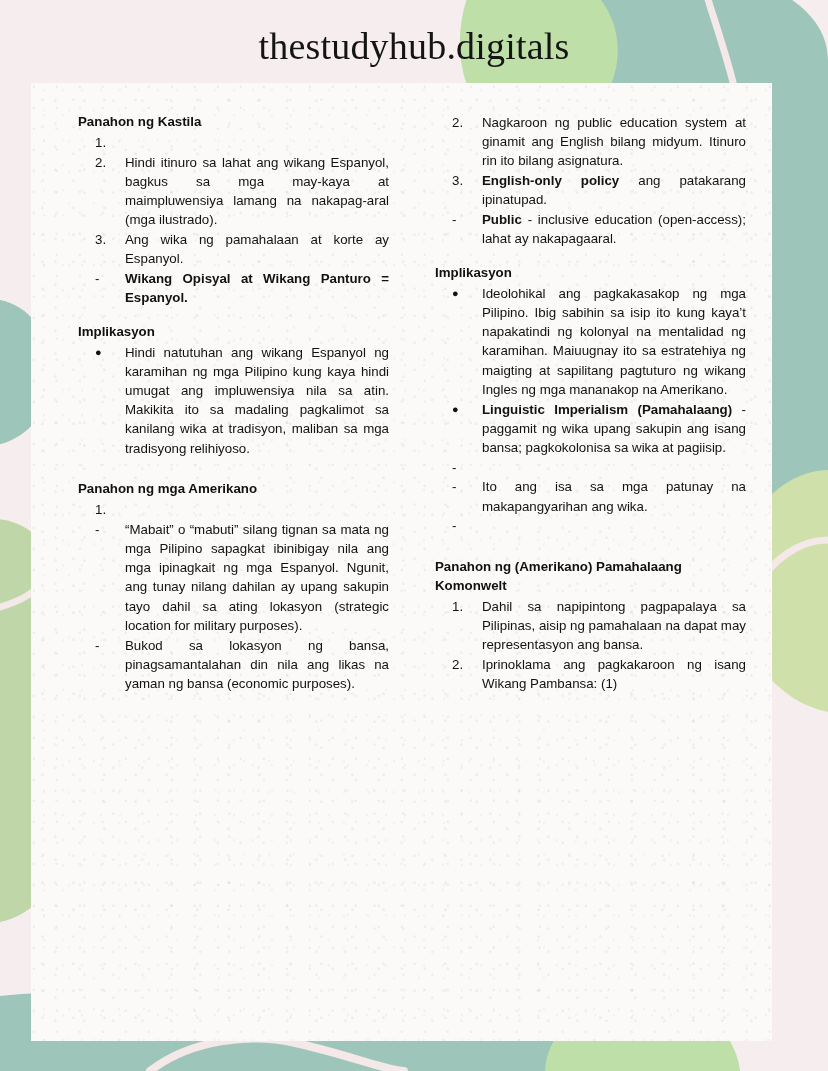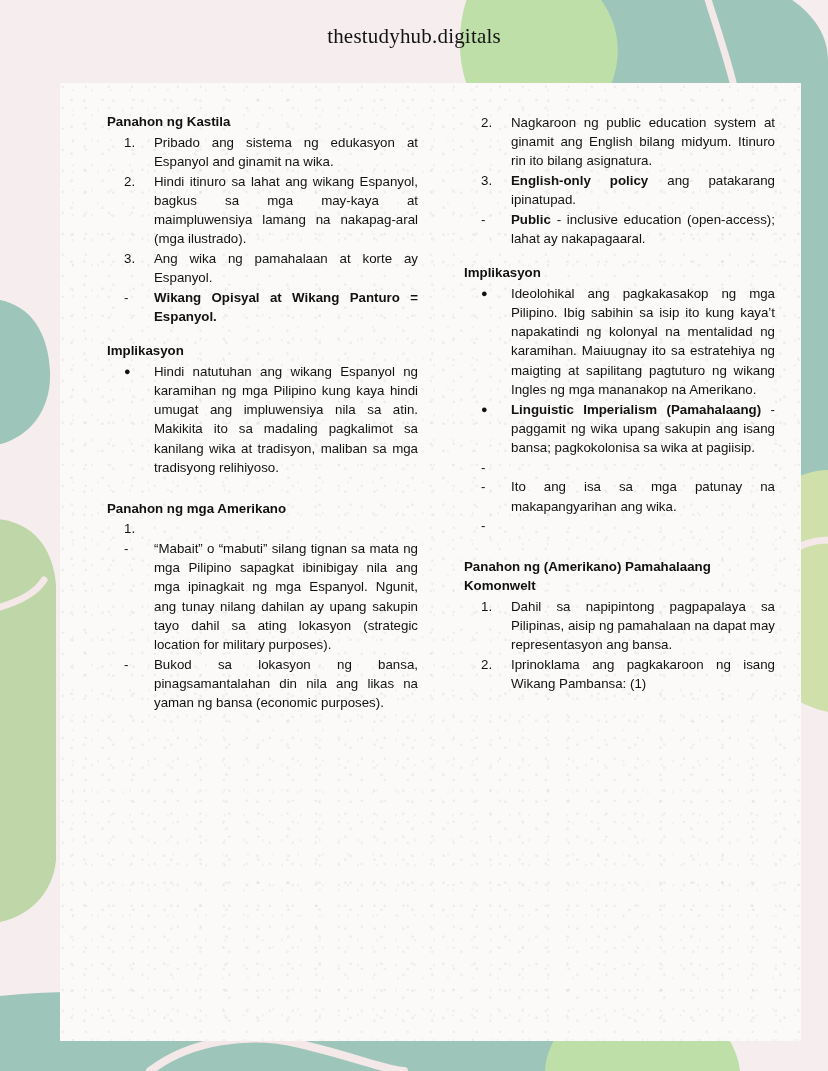--- a/index.html
+++ b/index.html
@@ -22,29 +22,29 @@
     height: 1071px;
   }
 
   .page-title {
     position: absolute;
     top: 24px;
     left: 0;
     width: 828px;
     text-align: center;
     font-family: "Liberation Serif", serif;
-    font-size: 21px;
+    font-size: 38px;
     letter-spacing: 0.2px;
     color: #141414;
     z-index: 5;
   }
 
   .paper {
     position: absolute;
-    left: 60px;
+    left: 31px;
     top: 83px;
     width: 741px;
     height: 958px;
     background: #fbfaf9;
     z-index: 4;
     box-shadow: 0 0 0 0 rgba(0,0,0,0);
   }
 
   
   .paper::before {
@@ -154,21 +154,20 @@
 
 <div class="paper">
   <div class="columns">
 
     <div class="col">
 
       <div class="sec-head">Panahon ng Kastila</div>
       <ol class="lst">
         <li class="item num">
           <span class="mk">1.</span>
-          <span class="bdy">Pribado ang sistema ng edukasyon at Espanyol and ginamit na wika.</span>
         </li>
         <li class="item num">
           <span class="mk">2.</span>
           <span class="bdy">Hindi itinuro sa lahat ang wikang Espanyol, bagkus sa mga may-kaya at maimpluwensiya lamang na nakapag-aral (mga ilustrado).</span>
         </li>
         <li class="item num">
           <span class="mk">3.</span>
           <span class="bdy">Ang wika ng pamahalaan at korte ay Espanyol.</span>
         </li>
         <li class="item dash">

